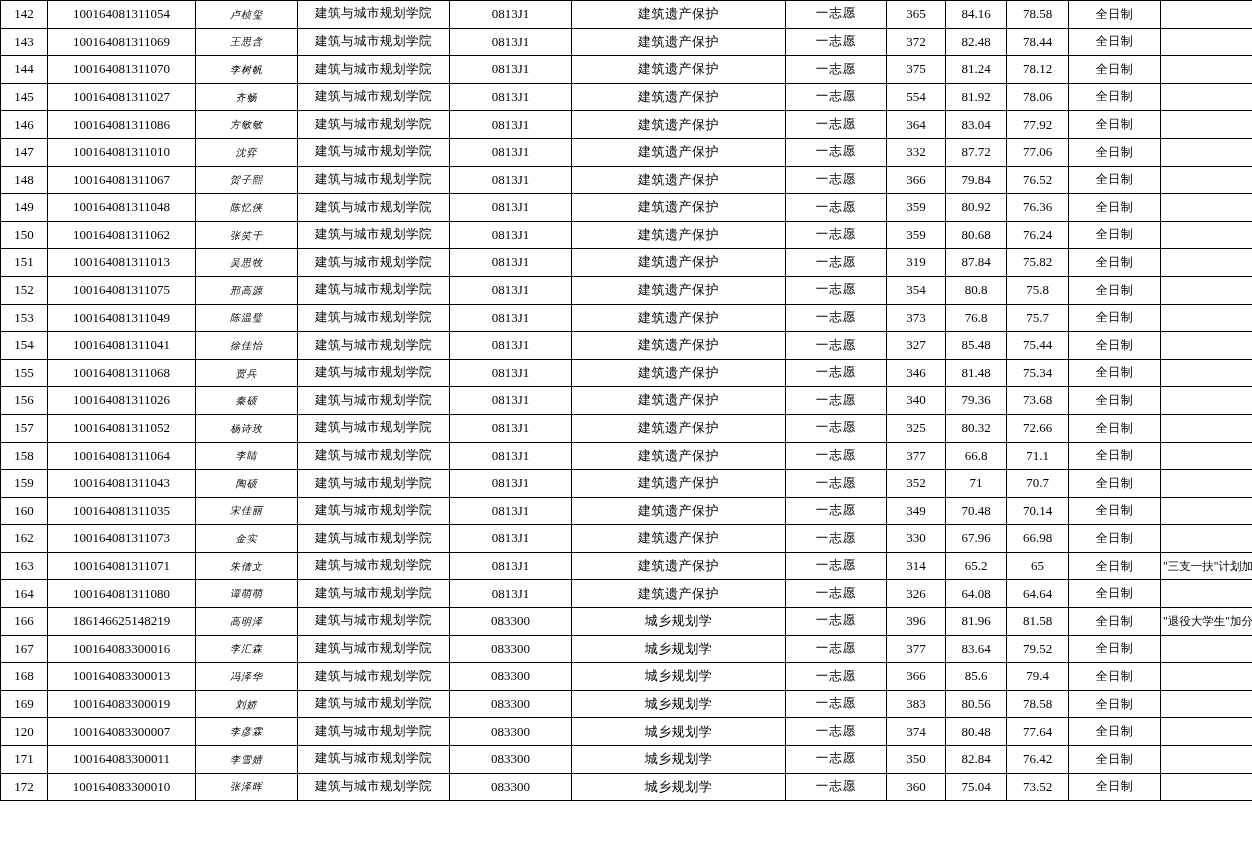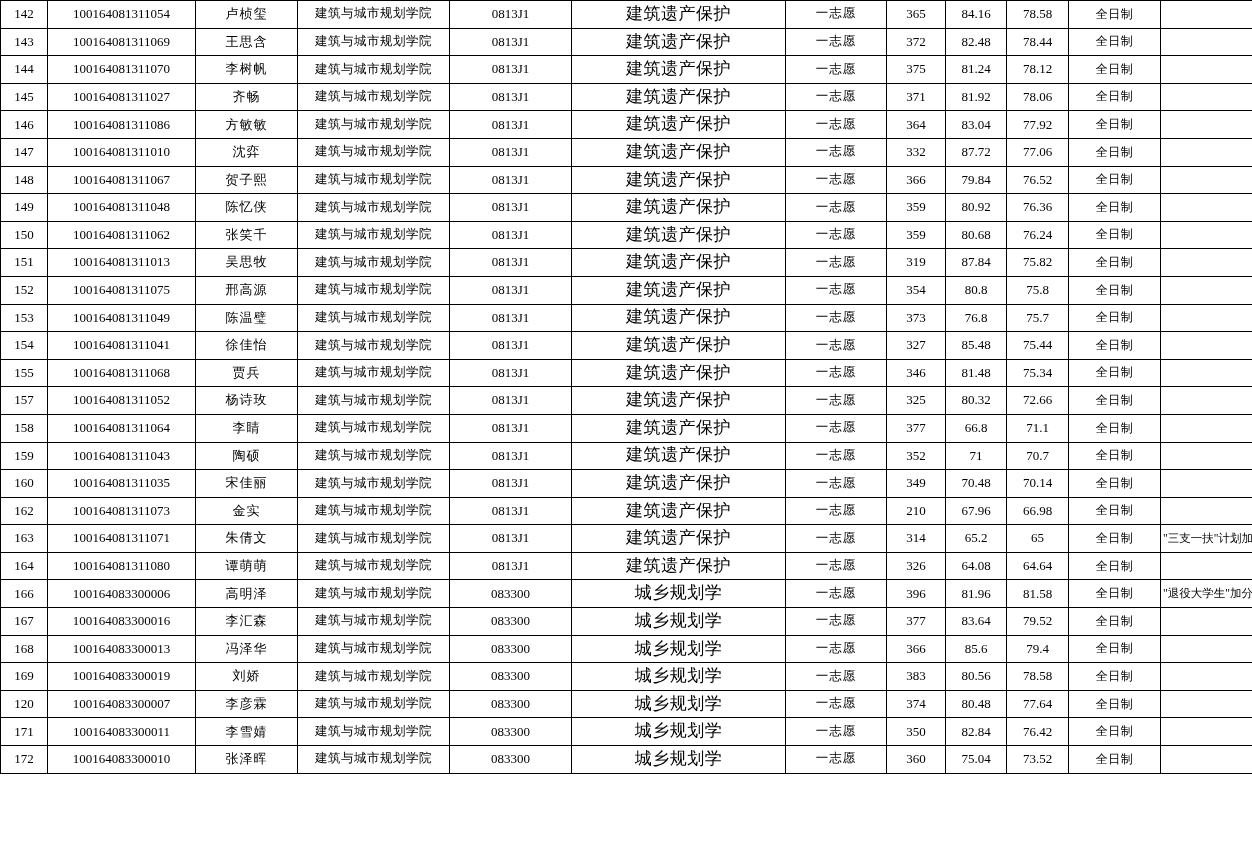--- a/index.html
+++ b/index.html
@@ -43,24 +43,24 @@
   col.c-program { width: 214px; }
   col.c-choice  { width: 101px; }
   col.c-total   { width: 59px; }
   col.c-score1  { width: 61px; }
   col.c-score2  { width: 62px; }
   col.c-type    { width: 92px; }
   col.c-note    { width: 92px; }
 
   .cell-index { font-size: 13px; }
   .cell-id { font-size: 13px; letter-spacing: 0px; }
-  .cell-name { font-size: 13px; letter-spacing: 1px; }
+  .cell-name { font-size: 10px; letter-spacing: 1px; font-style: italic; }
   .cell-college { font-size: 12.5px; letter-spacing: 0.5px; }
   .cell-major { font-size: 13px; }
-  .cell-program { font-size: 17px; letter-spacing: 0.5px; margin-top: 29px; }
+  .cell-program { font-size: 13px; letter-spacing: 0.5px; margin-top: 29px; }
   .cell-choice { font-size: 12.5px; letter-spacing: 1px; }
   .cell-num { font-size: 13px; }
   .cell-type { font-size: 12px; letter-spacing: 0.5px; }
   .cell-note { font-size: 11.5px; letter-spacing: 0px; }
 </style>
 </head>
 <body>
 
 <div class="sheet">
   <table class="admissions">
@@ -122,21 +122,21 @@
           <td class="cell-note"></td>
         </tr>
         <tr>
           <td class="cell-index">145</td>
           <td class="cell-id">100164081311027</td>
           <td class="cell-name">齐畅</td>
           <td class="cell-college">建筑与城市规划学院</td>
           <td class="cell-major">0813J1</td>
           <td class="cell-program">建筑遗产保护</td>
           <td class="cell-choice">一志愿</td>
-          <td class="cell-num">371</td>
+          <td class="cell-num">554</td>
           <td class="cell-num">81.92</td>
           <td class="cell-num">78.06</td>
           <td class="cell-type">全日制</td>
           <td class="cell-note"></td>
         </tr>
         <tr>
           <td class="cell-index">146</td>
           <td class="cell-id">100164081311086</td>
           <td class="cell-name">方敏敏</td>
           <td class="cell-college">建筑与城市规划学院</td>
@@ -269,20 +269,34 @@
           <td class="cell-major">0813J1</td>
           <td class="cell-program">建筑遗产保护</td>
           <td class="cell-choice">一志愿</td>
           <td class="cell-num">346</td>
           <td class="cell-num">81.48</td>
           <td class="cell-num">75.34</td>
           <td class="cell-type">全日制</td>
           <td class="cell-note"></td>
         </tr>
         <tr>
+          <td class="cell-index">156</td>
+          <td class="cell-id">100164081311026</td>
+          <td class="cell-name">秦硕</td>
+          <td class="cell-college">建筑与城市规划学院</td>
+          <td class="cell-major">0813J1</td>
+          <td class="cell-program">建筑遗产保护</td>
+          <td class="cell-choice">一志愿</td>
+          <td class="cell-num">340</td>
+          <td class="cell-num">79.36</td>
+          <td class="cell-num">73.68</td>
+          <td class="cell-type">全日制</td>
+          <td class="cell-note"></td>
+        </tr>
+        <tr>
           <td class="cell-index">157</td>
           <td class="cell-id">100164081311052</td>
           <td class="cell-name">杨诗玫</td>
           <td class="cell-college">建筑与城市规划学院</td>
           <td class="cell-major">0813J1</td>
           <td class="cell-program">建筑遗产保护</td>
           <td class="cell-choice">一志愿</td>
           <td class="cell-num">325</td>
           <td class="cell-num">80.32</td>
           <td class="cell-num">72.66</td>
@@ -332,21 +346,21 @@
           <td class="cell-note"></td>
         </tr>
         <tr>
           <td class="cell-index">162</td>
           <td class="cell-id">100164081311073</td>
           <td class="cell-name">金实</td>
           <td class="cell-college">建筑与城市规划学院</td>
           <td class="cell-major">0813J1</td>
           <td class="cell-program">建筑遗产保护</td>
           <td class="cell-choice">一志愿</td>
-          <td class="cell-num">210</td>
+          <td class="cell-num">330</td>
           <td class="cell-num">67.96</td>
           <td class="cell-num">66.98</td>
           <td class="cell-type">全日制</td>
           <td class="cell-note"></td>
         </tr>
         <tr>
           <td class="cell-index">163</td>
           <td class="cell-id">100164081311071</td>
           <td class="cell-name">朱倩文</td>
           <td class="cell-college">建筑与城市规划学院</td>
@@ -368,21 +382,21 @@
           <td class="cell-program">建筑遗产保护</td>
           <td class="cell-choice">一志愿</td>
           <td class="cell-num">326</td>
           <td class="cell-num">64.08</td>
           <td class="cell-num">64.64</td>
           <td class="cell-type">全日制</td>
           <td class="cell-note"></td>
         </tr>
         <tr>
           <td class="cell-index">166</td>
-          <td class="cell-id">100164083300006</td>
+          <td class="cell-id">186146625148219</td>
           <td class="cell-name">高明泽</td>
           <td class="cell-college">建筑与城市规划学院</td>
           <td class="cell-major">083300</td>
           <td class="cell-program">城乡规划学</td>
           <td class="cell-choice">一志愿</td>
           <td class="cell-num">396</td>
           <td class="cell-num">81.96</td>
           <td class="cell-num">81.58</td>
           <td class="cell-type">全日制</td>
           <td class="cell-note">"退役大学生"加分政策加10分</td>

